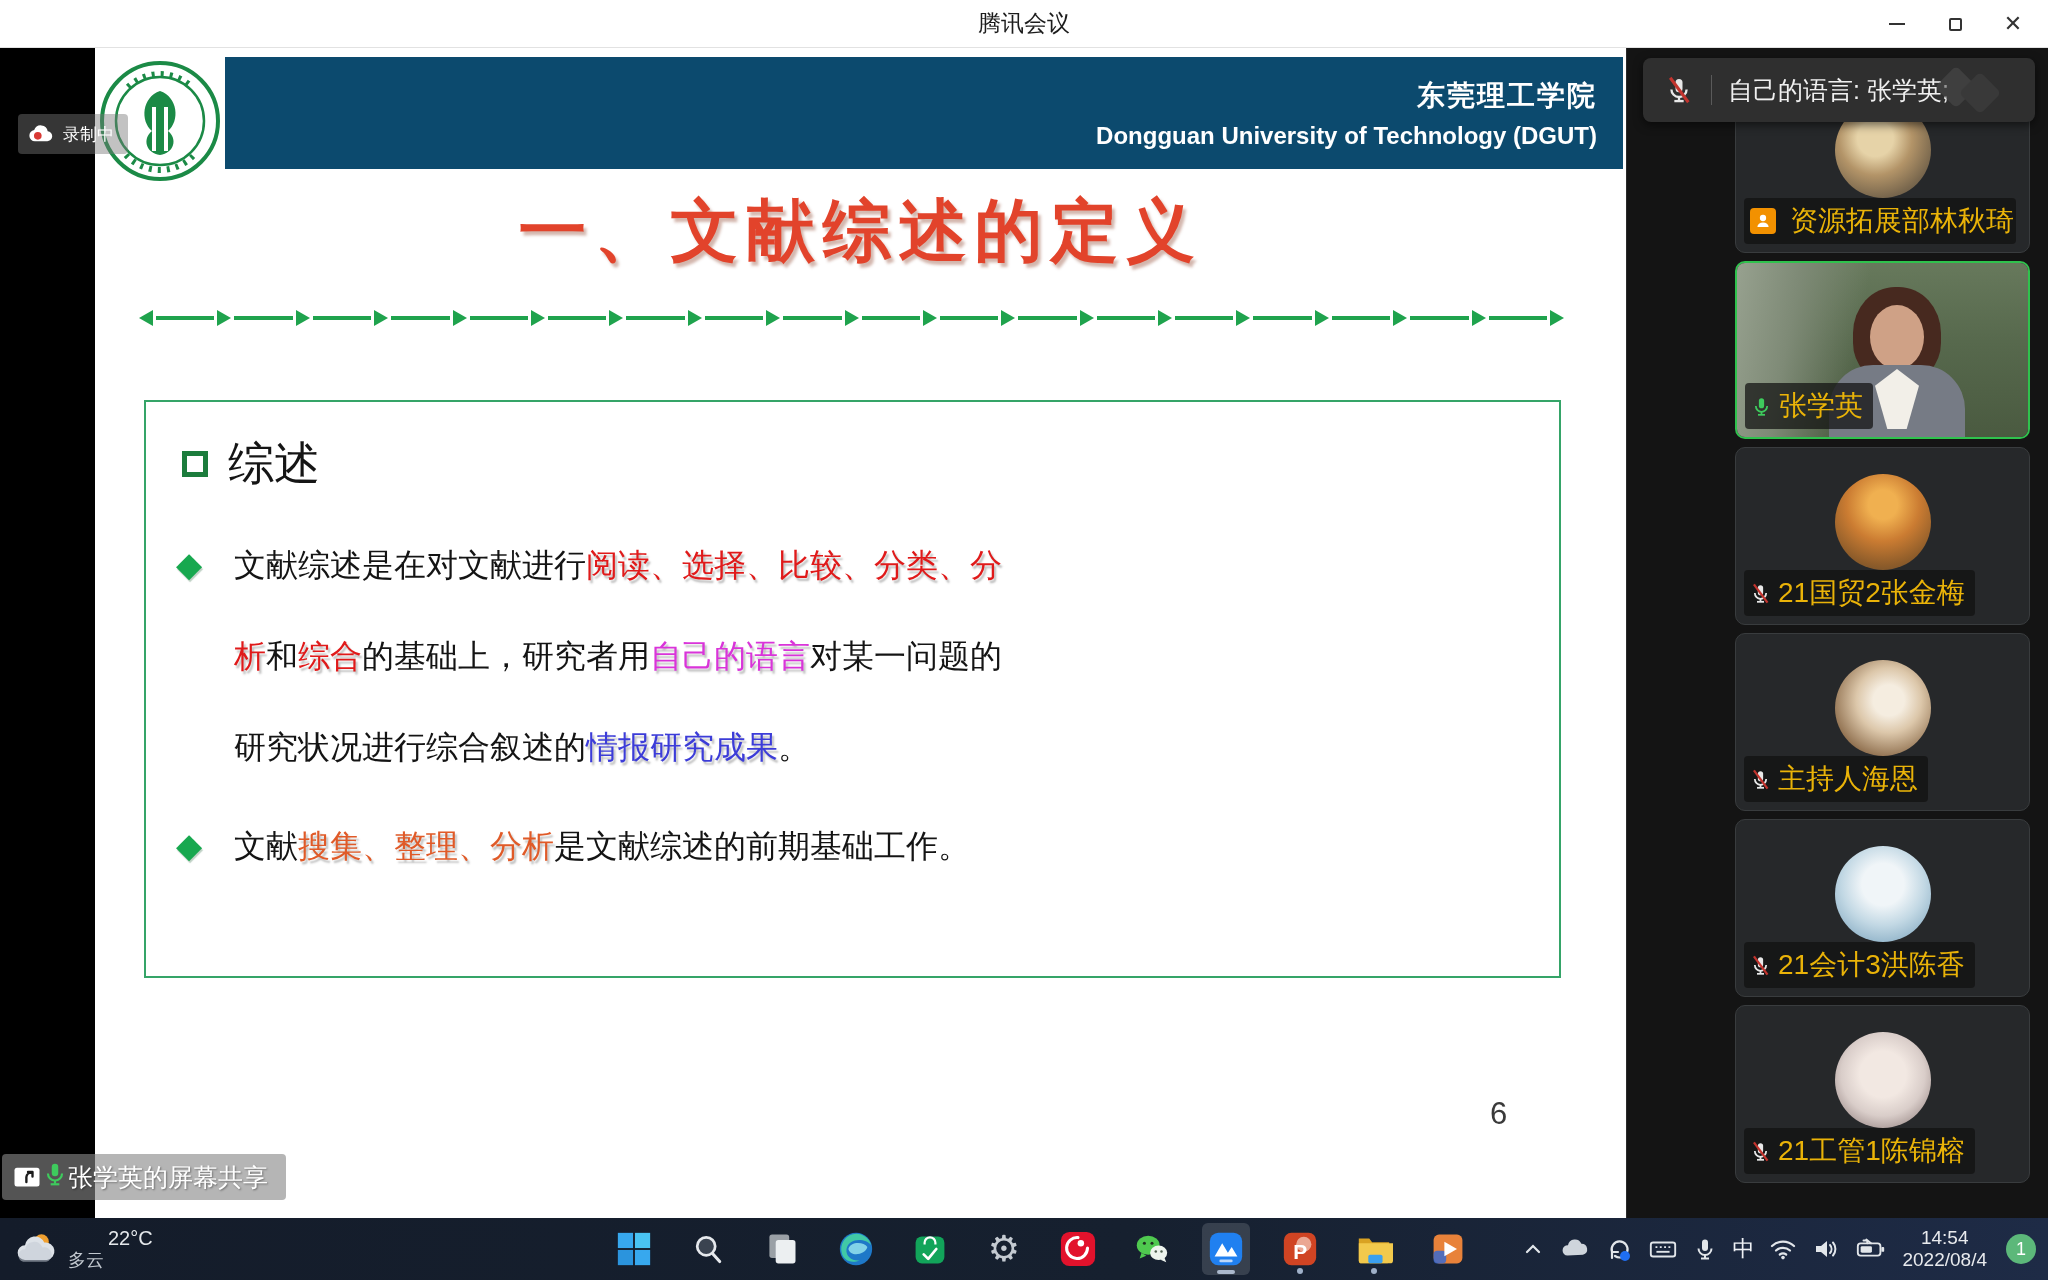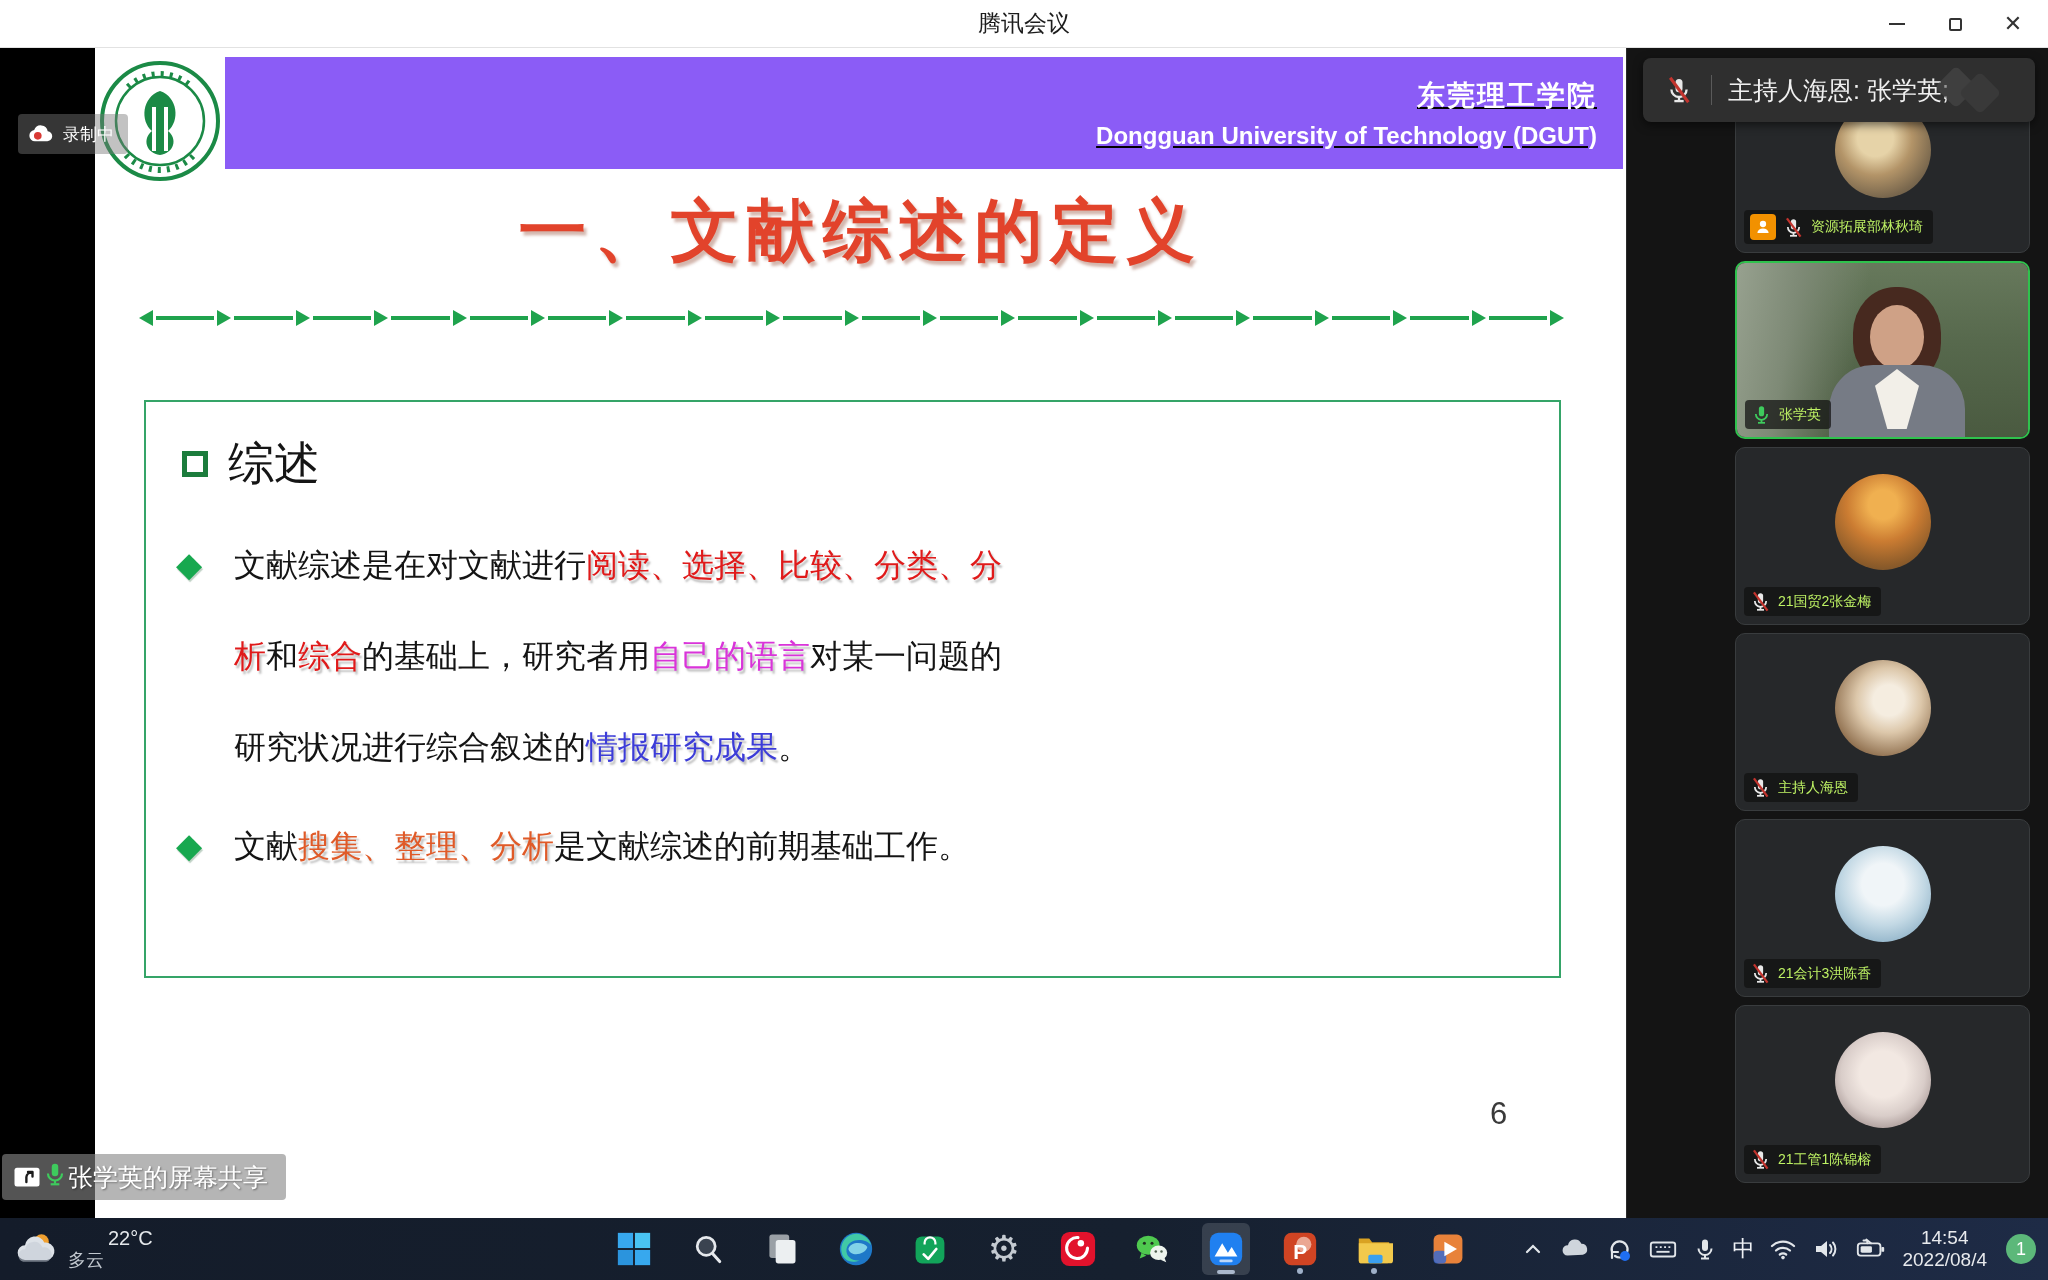--- a/index.html
+++ b/index.html
@@ -18,22 +18,22 @@
   .glyph-restore::before { content:""; position:absolute; left:3px; top:-7px; width:13px; height:13px;
     border:2px solid #333; border-radius:2px; z-index:-1; }
   .glyph-close { font-size:22px; color:#333; line-height:1; }
 
   
   #content { position:absolute; left:0; top:48px; width:2048px; height:1170px; background:#000; }
   #share-area { position:absolute; left:0; top:0; width:1626px; height:1170px; background:#000; }
 
   
   #slide { position:absolute; left:95px; top:0; width:1531px; height:1170px; background:#ffffff; }
-  #slide-header { position:absolute; left:130px; top:9px; width:1398px; height:112px; background:#8b5cf6;
-    display:flex; flex-direction:column; align-items:flex-end; justify-content:center; gap:7px; padding-right:26px;text-decoration:underline; }
+  #slide-header { position:absolute; left:130px; top:9px; width:1398px; height:112px; background:#0c4a6e;
+    display:flex; flex-direction:column; align-items:flex-end; justify-content:center; gap:7px; padding-right:26px; }
   #org-cn { color:#ffffff; font-size:28px; font-weight:bold; letter-spacing:2px; }
   #org-en { color:#ffffff; font-size:24px; font-weight:bold; }
   #uni-logo { position:absolute; left:3px; top:11px; width:124px; height:124px; }
 
   #slide-title { position:absolute; left:0; top:138px; width:1531px; text-align:center;
     font-size:68px; font-weight:bold; color:#e2432b; letter-spacing:8px;
     text-shadow:3px 4px 3px rgba(130,45,20,0.35); }
 
   #arrow-divider { position:absolute; left:44px; top:262px; width:1428px; height:16px; display:flex; align-items:center; }
   .ah-l { width:0; height:0; border-top:8px solid transparent; border-bottom:8px solid transparent;
@@ -101,21 +101,21 @@
     background:linear-gradient(100deg,#97a18f 0%,#7e8a76 20%,rgba(0,0,0,0) 42%),
                linear-gradient(180deg,#67795c 0%,#57694d 45%,#4a5a40 100%); }
   .v-hair { position:absolute; left:116px; top:24px; width:88px; height:96px; border-radius:48% 48% 42% 42%; background:#47291f; }
   .v-face { position:absolute; left:133px; top:42px; width:54px; height:64px; border-radius:50%; background:#cfa186; }
   .v-body { position:absolute; left:92px; top:102px; width:136px; height:80px; border-radius:44px 44px 0 0; background:#767b85; }
   .v-collar { position:absolute; left:138px; top:106px; width:44px; height:60px; background:#f2efe8;
     clip-path:polygon(50% 0,100% 28%,72% 100%,28% 100%,0 28%); }
 
   .tile-label { position:absolute; left:8px; bottom:8px; display:flex; align-items:center; gap:7px;
     background:rgba(16,16,16,0.72); border-radius:4px; padding:4px 10px 4px 6px; max-width:272px; }
-  .tile-name { color:#bef264; font-size:14px; white-space:nowrap; }
+  .tile-name { color:#eab308; font-size:28px; white-space:nowrap; }
   .member-badge { width:26px; height:26px; border-radius:4px; background:#f29100; display:flex;
     align-items:center; justify-content:center; flex:none; }
 
   
   #taskbar { position:absolute; left:0; top:1218px; width:2048px; height:62px;
     background:linear-gradient(90deg,#141c2a 0%,#16202f 55%,#1e2b46 100%); }
   #weather { position:absolute; left:14px; top:0; height:62px; display:flex; align-items:center; gap:10px; cursor:pointer; }
   #weather-texts { display:flex; flex-direction:column; justify-content:center; }
   #weather-temp { color:#e4e7ea; font-size:20px; line-height:23px;margin-left:40px; }
   #weather-cond { color:#c2c8cf; font-size:18px; line-height:21px; }
@@ -275,21 +275,21 @@
         <span class="mic-wrap">
             <svg width="28" height="28" viewBox="0 0 24 24">
     <rect x="9" y="2.5" width="6" height="11.5" rx="3" fill="#e8e8e8"></rect>
     <path d="M5.5 11.5a6.5 6.5 0 0 0 13 0" stroke="#e8e8e8" stroke-width="2" fill="none"></path>
     <line x1="12" y1="18" x2="12" y2="21" stroke="#e8e8e8" stroke-width="2"></line>
     <line x1="8" y1="21.5" x2="16" y2="21.5" stroke="#e8e8e8" stroke-width="2"></line>
     <line x1="4.5" y1="1.5" x2="20" y2="22.5" stroke="#c3342e" stroke-width="2.6"></line>
   </svg>
           </span>
         <div id="banner-divider"></div>
-        <div id="speaking-text">主持人海恩: 张学英;</div>
+        <div id="speaking-text">自己的语言: 张学英;</div>
         <div id="banner-watermark">
           <div class="wm-peak"></div>
           <div class="wm-peak p2"></div>
         </div>
       </div>
       <div id="tiles">
           <div class="tile">
             <div class="avatar a0"></div>
             <div class="tile-label">
               <span class="member-badge">

